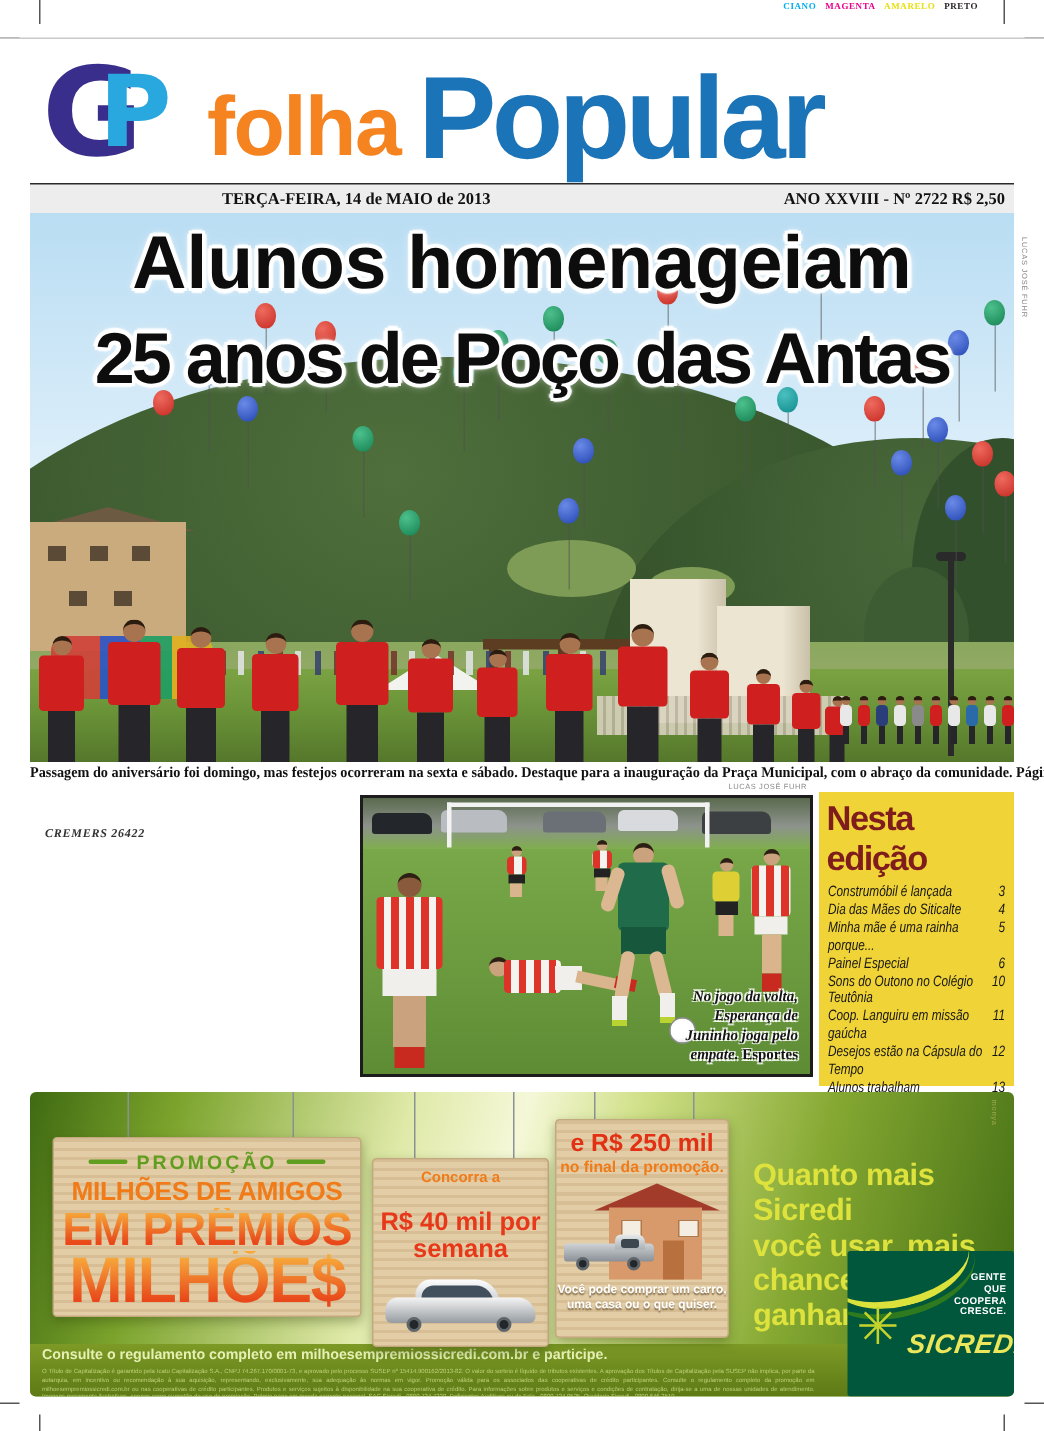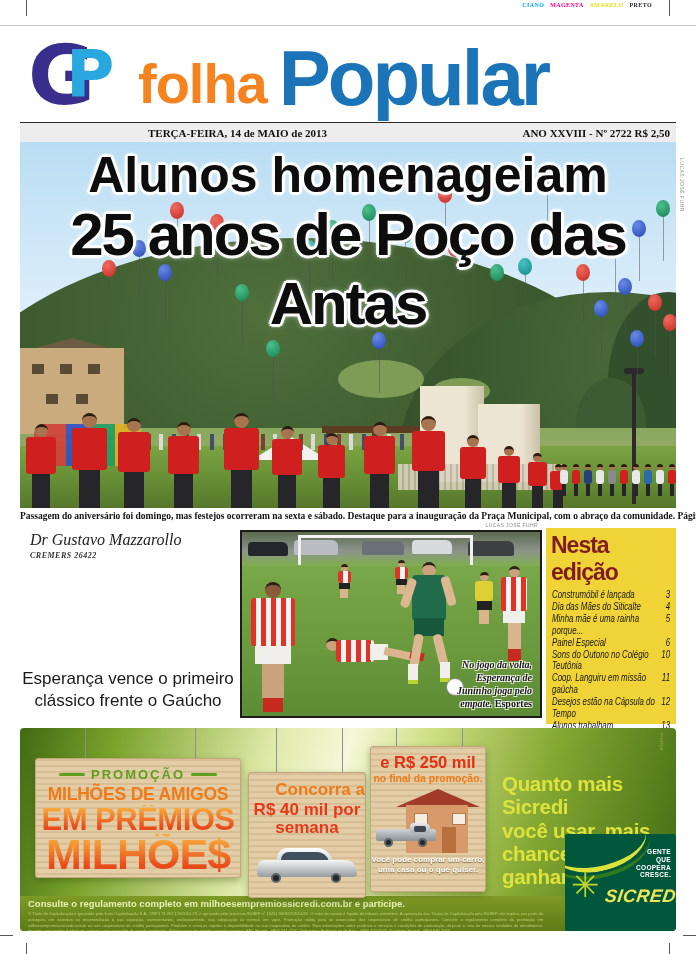--- a/index.html
+++ b/index.html
@@ -29,21 +29,21 @@
   .datebar .d-right{margin-left:auto;margin-right:6px;}
 
   
   .leadphoto{position:absolute;left:20px;top:142px;width:656px;height:366px;overflow:hidden;
              background:linear-gradient(180deg,#b9ddf3 0%,#d8ecf9 40%,#eaf5fc 60%);}
   .headline{position:absolute;left:0;width:656px;text-align:center;font-weight:bold;color:#0d0d0d;z-index:30;
             font-family:"Liberation Sans",sans-serif;
             text-shadow:-2px -2px 0 #fff,2px -2px 0 #fff,-2px 2px 0 #fff,2px 2px 0 #fff,
                         0 -3px 1px #fff,0 3px 1px #fff,-3px 0 1px #fff,3px 0 1px #fff,0 0 7px rgba(255,255,255,.95);}
   .hl1{top:4px;font-size:50px;}
-  .hl2{top:58px;font-size:60px;letter-spacing:-2px;}
+  .hl2{top:70px;font-size:48px;letter-spacing:-2px;}
   .mountain{position:absolute;left:-90px;top:96px;width:740px;height:430px;border-radius:50%;z-index:1;
             background:radial-gradient(ellipse at 45% 18%,#4f6f3c 0%,#3c5a2f 45%,#2f4a27 100%);}
   .mountain2{position:absolute;left:380px;top:150px;width:420px;height:320px;border-radius:50%;z-index:1;
              background:radial-gradient(ellipse at 50% 20%,#486839 0%,#35522b 70%);}
   .clearing{position:absolute;background:#7e9c55;border-radius:50%;z-index:2;}
   .midband{position:absolute;left:0;top:286px;width:656px;height:30px;z-index:3;
            background:linear-gradient(180deg,#8aa85e,#97a96a);}
   .grass{position:absolute;left:0;top:304px;width:656px;height:62px;z-index:4;
          background:linear-gradient(180deg,#7ba343 0%,#6a9338 45%,#55772b 100%);}
   .bldg{position:absolute;left:0;top:206px;width:104px;height:86px;z-index:3;background:#c9ab7d;}
@@ -130,22 +130,22 @@
   .sign1{left:15px;top:30px;width:206px;height:120px;text-align:center;padding-top:8px;}
   .promo-tag{display:flex;align-items:center;justify-content:center;gap:6px;color:#5f9e1f;font-weight:bold;
              font-size:13px;letter-spacing:2px;}
   .promo-tag:before,.promo-tag:after{content:'';width:26px;height:3px;background:#5f9e1f;border-radius:2px;}
   .promo-l1{color:#f07b18;font-weight:bold;font-size:17.5px;letter-spacing:-.2px;margin-top:2px;}
   .grad-txt{font-weight:bold;background:linear-gradient(180deg,#f7a93b 10%,#e8481a 80%);
             -webkit-background-clip:text;background-clip:text;color:transparent;line-height:.95;}
   .promo-l2{font-size:43px;letter-spacing:-1px;}
   .promo-l3{font-size:31px;letter-spacing:-.5px;}
   .sign2{left:228px;top:44px;width:118px;height:126px;text-align:center;padding-top:7px;}
-  .s2-intro{color:#f07b18;font-weight:bold;font-size:17px;text-align:right;}
-  .s2-prize{color:#e8381a;font-weight:bold;font-size:17px;line-height:1.05;margin-top:1px;}
+  .s2-intro{color:#f07b18;font-weight:bold;font-size:10px;}
+  .s2-prize{color:#e8381a;font-weight:bold;font-size:17px;line-height:1.05;margin-top:15px;}
   .sign3{left:350px;top:18px;width:116px;height:146px;text-align:center;padding-top:6px;}
   .s3-prize{color:#e23014;font-weight:bold;font-size:16.5px;}
   .s3-note{color:#f07b18;font-weight:bold;font-size:10.5px;}
   .s3-caption{color:#fff;font-weight:bold;font-size:8px;line-height:1.2;margin-top:2px;
               text-shadow:0 1px 1px rgba(60,40,10,.6);}
   .house{position:relative;width:104px;height:66px;margin:3px auto 0;}
   .h-body{position:absolute;left:30px;top:18px;width:62px;height:48px;background:#d89a6a;}
   .h-roof{position:absolute;left:20px;top:2px;width:0;height:0;border-left:42px solid transparent;
           border-right:42px solid transparent;border-bottom:18px solid #a33b2a;}
   .h-win{position:absolute;width:12px;height:10px;background:#f3ede2;border:1px solid #b27848;}
@@ -384,24 +384,21 @@
           <div class="kid-legs" style="height:12px;"></div>
         </div>
       </div>
     <div class="headline hl1">Alunos homenageiam</div>
     <div class="headline hl2">25 anos de Poço das Antas</div>
   </div>
   <div class="photo-credit-v" style="left:679px;top:158px;">LUCAS JOSÉ FUHR</div>
 
   <div class="lead-caption"><span>Passagem do aniversário foi domingo, mas festejos ocorreram na sexta e sábado. Destaque para a inauguração da Praça Municipal, com o abraço da comunidade. </span><b>Páginas 8 e 9</b></div>
 
-  <div class="doc-name">Dr Gustavo Mazzarollo</div>
   <div class="doc-reg">CREMERS 26422</div>
-  <div class="teaser">Esperança vence o primeiro
-clássico frente o Gaúcho</div>
 
   <div class="soccer-credit">LUCAS JOSÉ FUHR</div>
   <div class="soccer">
     <div class="sp-bg"></div>
     <div class="sp-car" style="left:6px;top:10px;width:40px;height:14px;background:#23272c;"></div>
     <div class="sp-car" style="left:52px;top:8px;width:44px;height:15px;background:#b9bdc2;"></div>
     <div class="sp-car" style="left:120px;top:9px;width:42px;height:14px;background:#6a7076;"></div>
     <div class="sp-car" style="left:170px;top:8px;width:40px;height:14px;background:#d8dadd;"></div>
     <div class="sp-car" style="left:226px;top:9px;width:46px;height:15px;background:#3c4043;"></div>
     <div class="sp-goal" style="left:56px;top:3px;width:3px;height:30px;"></div>

